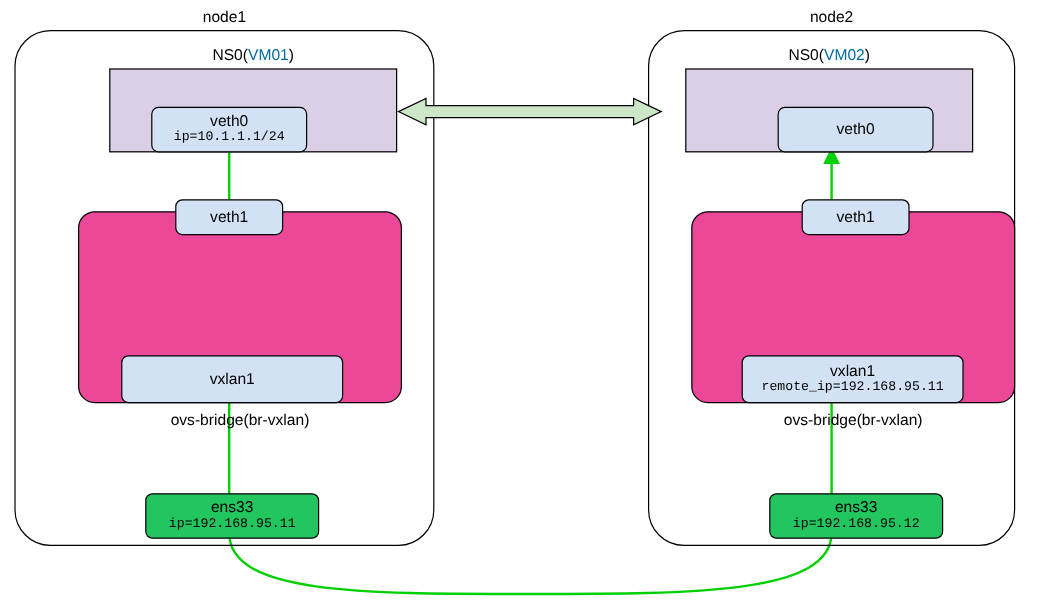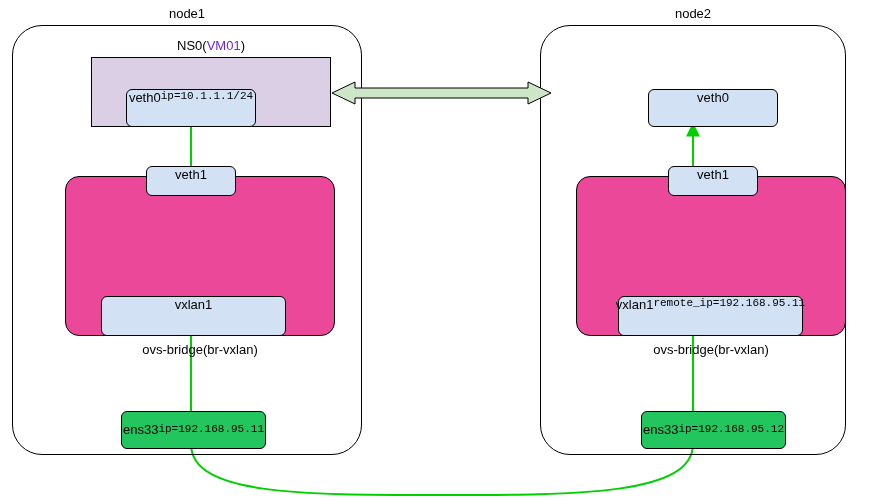--- a/index.html
+++ b/index.html
@@ -42,42 +42,42 @@
     background: #DACFE5;
     border: 1px solid #000;
     box-sizing: border-box;
   }
   .ns-title {
     position: absolute;
     top: -20px;
     left: 0; right: 0;
     text-align: center;
   }
-  .ns-title .vm { color: #6d28d9; }
+  .ns-title .vm { color: #0369a1; }
   .ovs-box {
     position: absolute;
     background: #ec4899;
     border: 1px solid #000;
     border-radius: 14px;
     box-sizing: border-box;
   }
   .ovs-title {
     position: absolute;
     bottom: -22px;
     left: 0; right: 0;
     text-align: center;
   }
   .iface {
     position: absolute;
     border: 1px solid #000;
     border-radius: 6px;
     box-sizing: border-box;
     text-align: center;
     display: flex;
-    flex-direction: row;
+    flex-direction: column;
     justify-content: center;
     line-height: 1.25;
   }
   .iface .name { }
   .iface .addr {
     font-family: "Consolas", "Menlo", "Courier New", monospace;
     font-size: 11px;
   }
   .iface.blue { background: #D3E1F5; }
   .iface.grey { background: #22c55e; align-items: center; }
@@ -133,20 +133,25 @@
 
   <div class="iface grey" style="left:108px; top:385px; width:145px; height:38px;">
     <div class="name">ens33</div>
     <div class="addr">ip=192.168.95.11</div>
   </div>
 </div>
 
 <div class="node-box" style="left:520px; top:25px; width:306px; height:430px;margin-left:20px;">
   <div class="node-title">node2</div>
 
+  <div class="ns-box" style="left:30px; top:31px; width:240px; height:70px;">
+    <div class="ns-title">
+      <span>NS0(</span><span class="vm">VM02</span><span>)</span>
+    </div>
+  </div>
   <div class="iface blue" style="left:107px; top:63px; width:130px; height:38px;">
     <div class="name">veth0</div>
   </div>
 
   <div class="ovs-box" style="left:35px; top:150px; width:270px; height:160px;">
     <div class="ovs-title">ovs-bridge(br-vxlan)</div>
   </div>
   <div class="iface blue" style="left:127px; top:140px; width:90px; height:30px;">
     <div class="name">veth1</div>
   </div>

